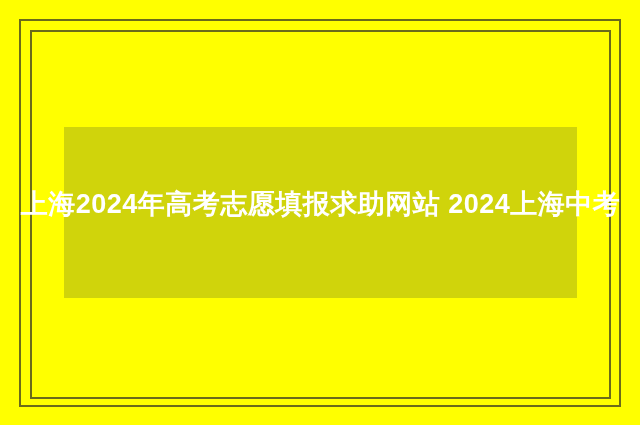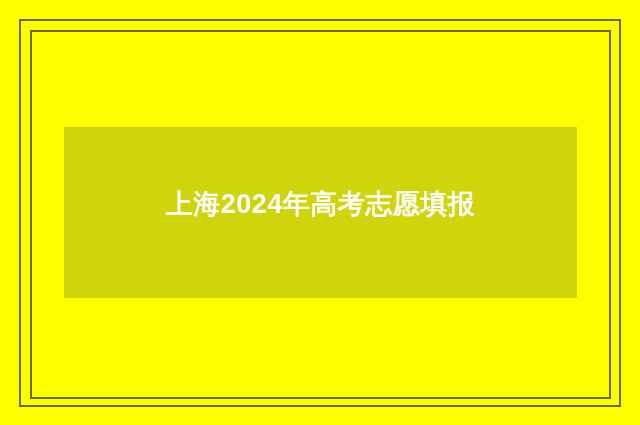--- a/index.html
+++ b/index.html
@@ -75,15 +75,16 @@
 </head>
 <body>
 
 <div class="canvas">
 
   <div class="frame-outer"></div>
   <div class="frame-inner"></div>
 
   <div class="content-panel">
     <p class="headline">上海2024年高考志愿填报</p>
+    <p class="headline">求助网站 2024上海中考</p>
   </div>
 
 </div>
 
 </body></html>

